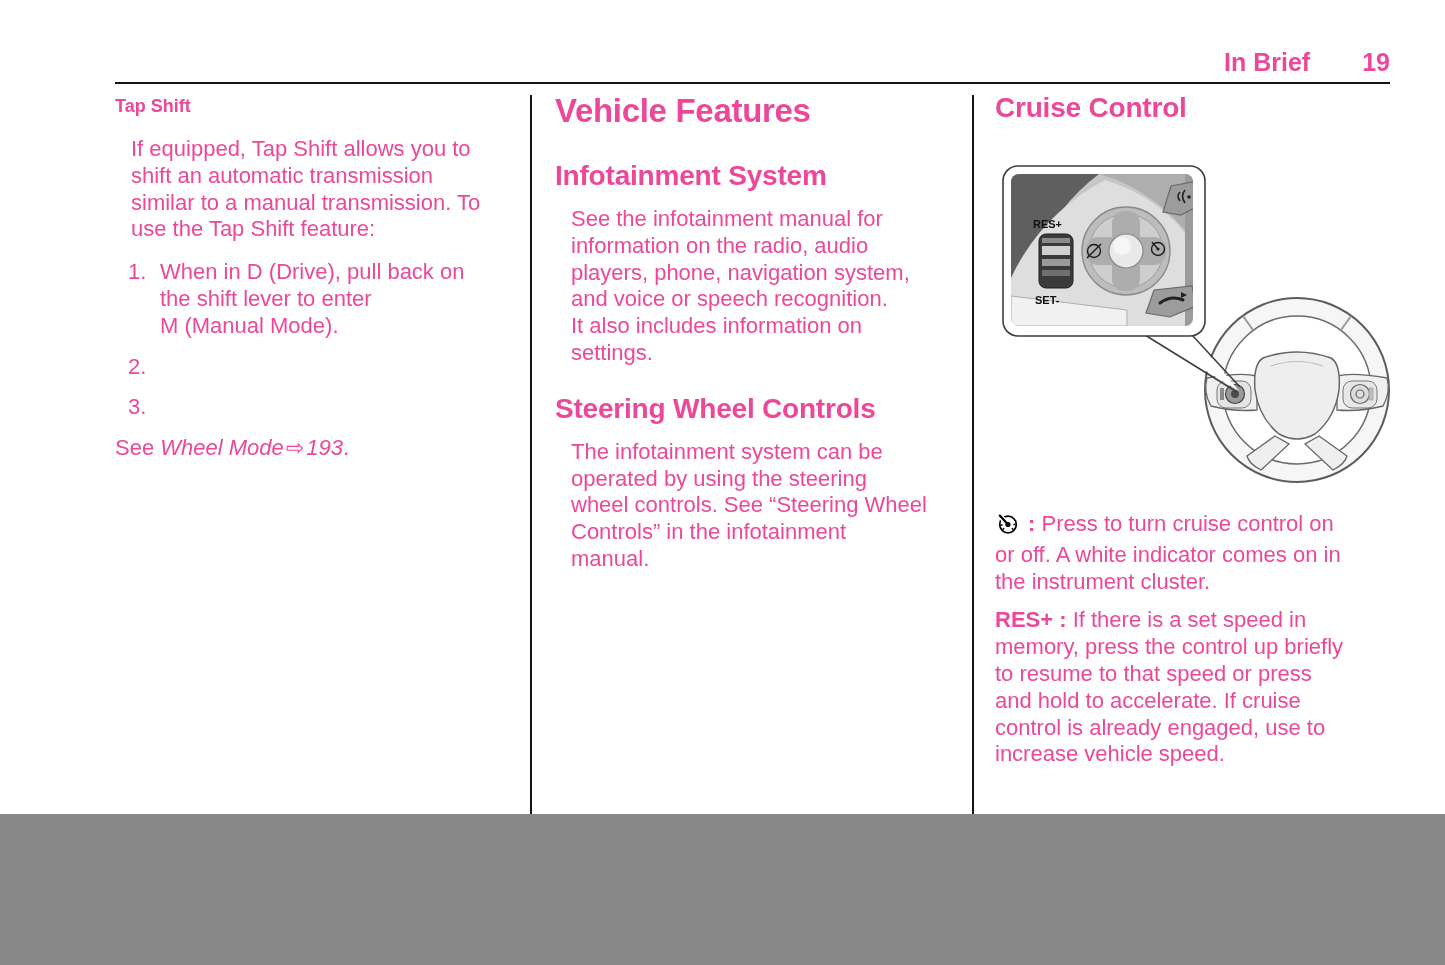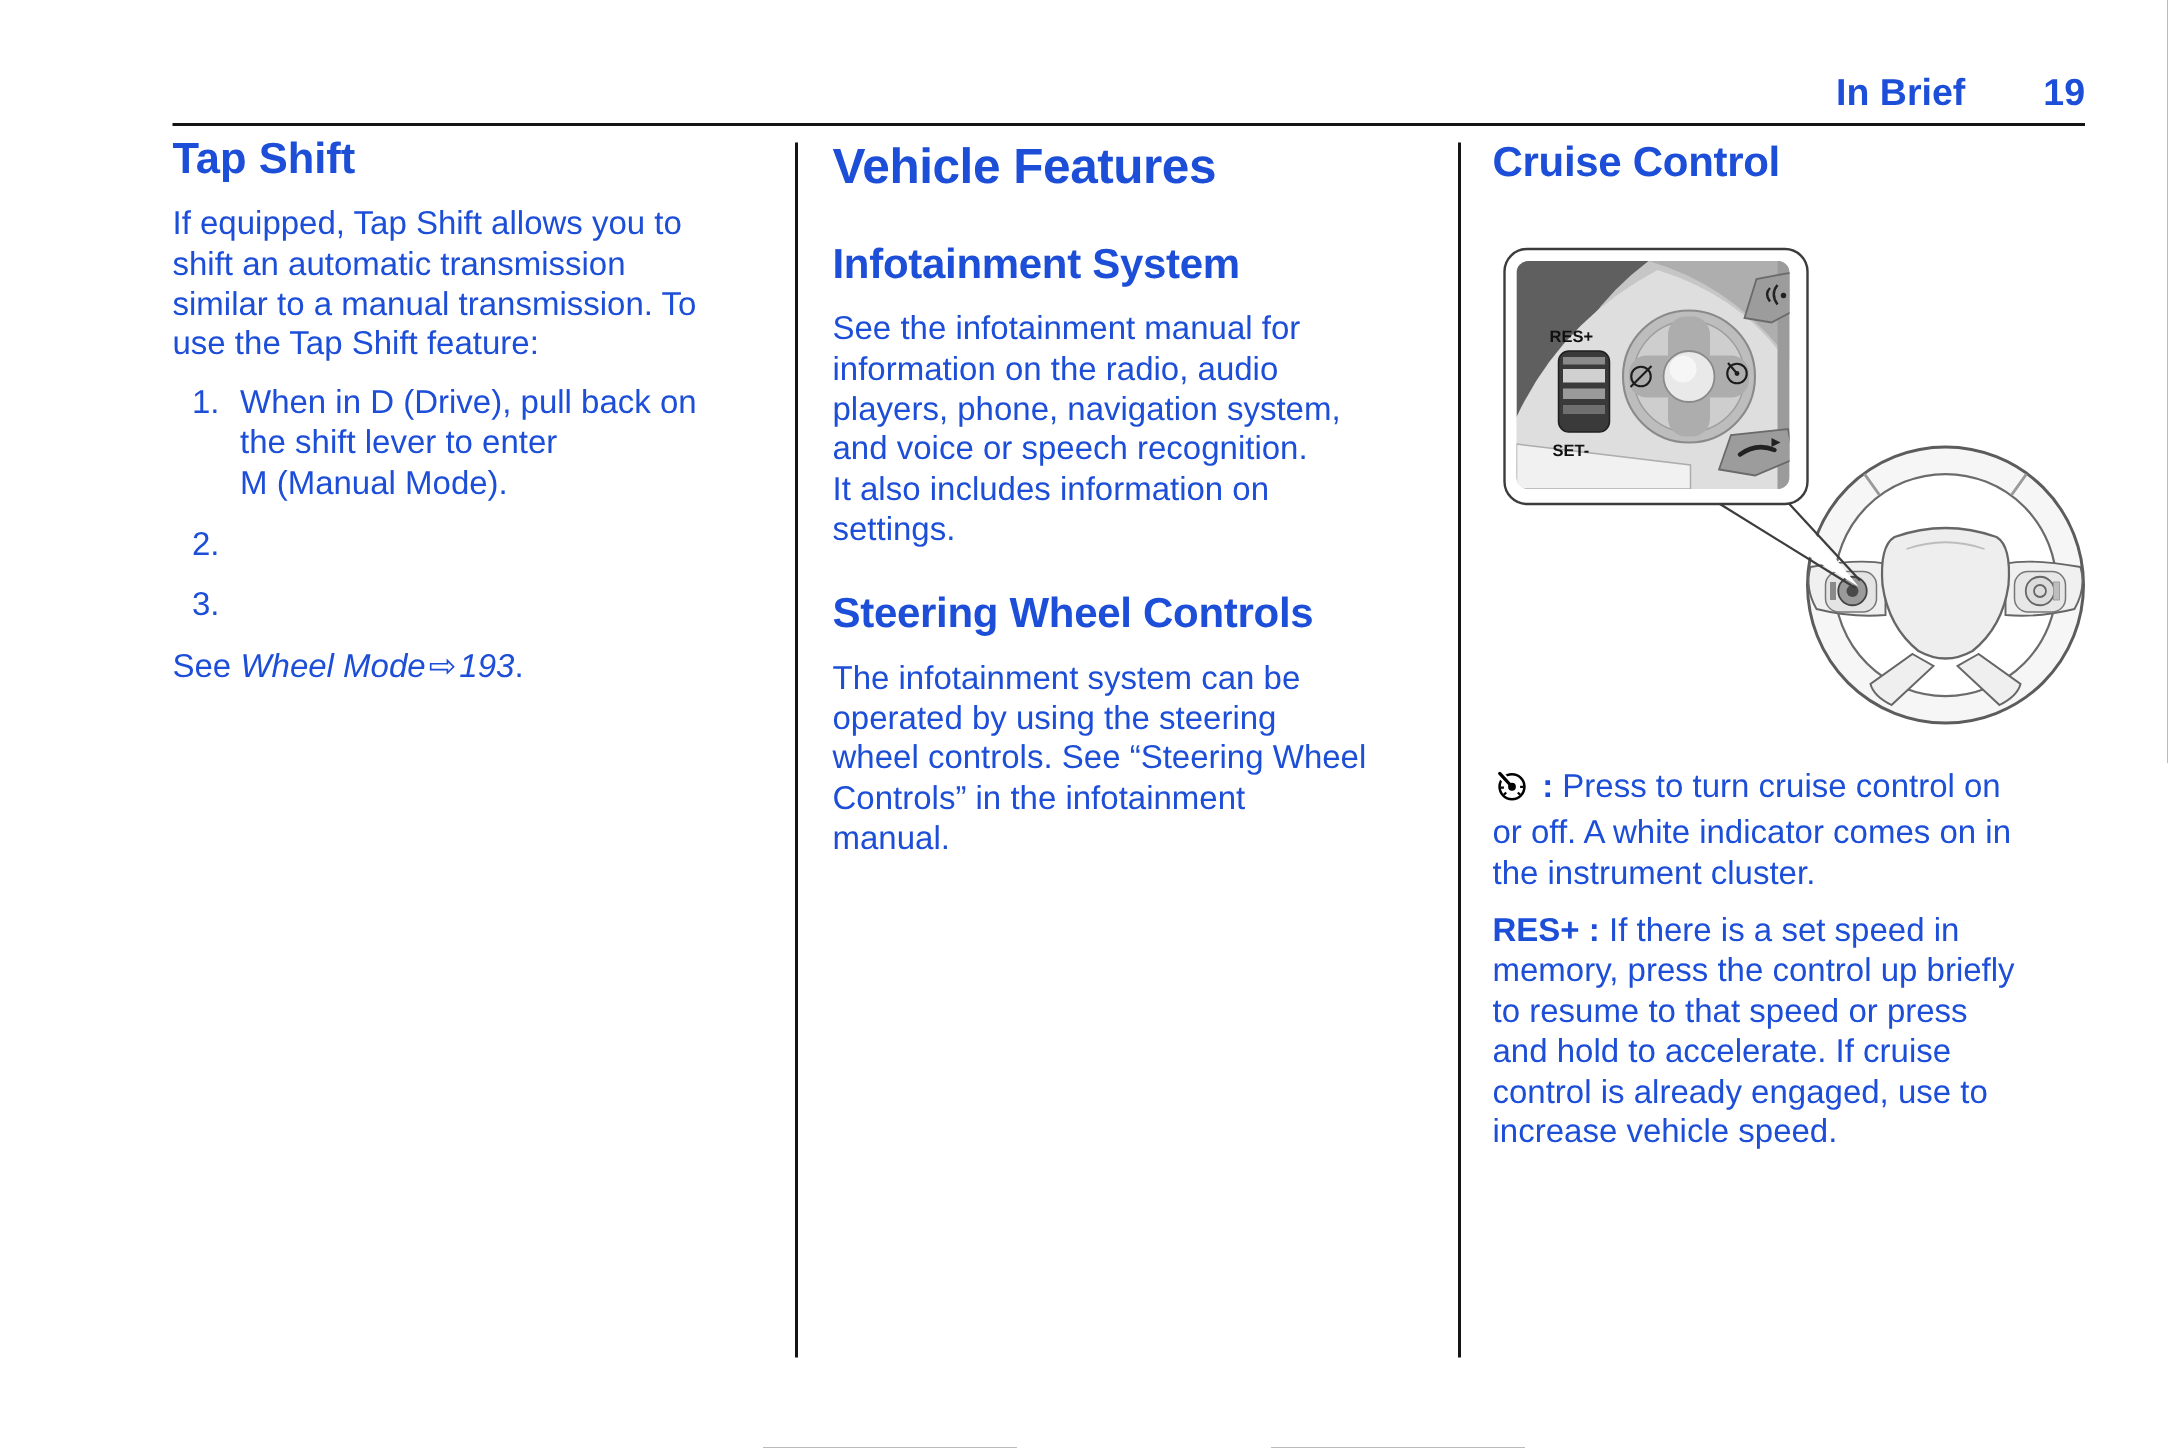--- a/index.html
+++ b/index.html
@@ -1,37 +1,37 @@
 <!DOCTYPE html>
 <html><head>
 <meta charset="utf-8">
 <style>
   html,body{margin:0;padding:0;background:#888;}
   .page{
-    position:relative;width:1445px;height:965px;background:#ffffff;
-    font-family:"Liberation Sans","DejaVu Sans",sans-serif;color:#1d4ed8;
+    position:relative;width:1445px;height:814px;background:#ffffff;
+    font-family:"Liberation Sans","DejaVu Sans",sans-serif;color:#ec4899;
     overflow:hidden;
   }
   
   .header{position:absolute;top:48px;left:115px;width:1275px;display:flex;justify-content:flex-end;align-items:baseline;gap:52px;font-weight:bold;font-size:25px;}
   .header-rule{position:absolute;top:82px;left:115px;width:1275px;height:2px;background:#141414;}
   .col-divider{position:absolute;width:2px;background:#141414;top:95px;height:810px;}
   .divider-1{left:530px;}
   .divider-2{left:972px;}
   
   .col{position:absolute;top:92px;}
   .col1{left:115px;width:412px;}
   .col2{left:555px;width:415px;}
   .col3{left:995px;width:430px;}
   
-  .h-sub{font-size:29px;font-weight:bold;line-height:28px;margin:0 0 16px 0;}
+  .h-sub{font-size:18px;font-weight:bold;line-height:28px;margin:0 0 16px 0;}
   .h-main{font-size:33px;font-weight:bold;line-height:38px;letter-spacing:-0.3px;margin:0;}
   .h-sec{font-size:28px;font-weight:bold;line-height:32px;letter-spacing:-0.2px;margin:0;}
   .h-sec.mt{margin-top:26px;}
-  .para{font-size:22px;line-height:26.8px;margin:0;}
+  .para{font-size:22px;line-height:26.8px;margin:16px;}
   .lines{white-space:pre;}
   .col2 .para{margin-top:14px;}
   
   .list{margin-top:12px;}
   .li{display:flex;margin-bottom:14px;font-size:22px;line-height:26.8px;}
   .li .num{flex:none;width:32px;margin-left:13px;}
   .see{font-size:22px;line-height:26.8px;margin:8px 0 0 0;white-space:pre;}
   .see .arrow{font-family:"DejaVu Sans",sans-serif;padding:0 2px;}
   
   .figure{position:relative;width:410px;height:345px;margin-top:24px;}

